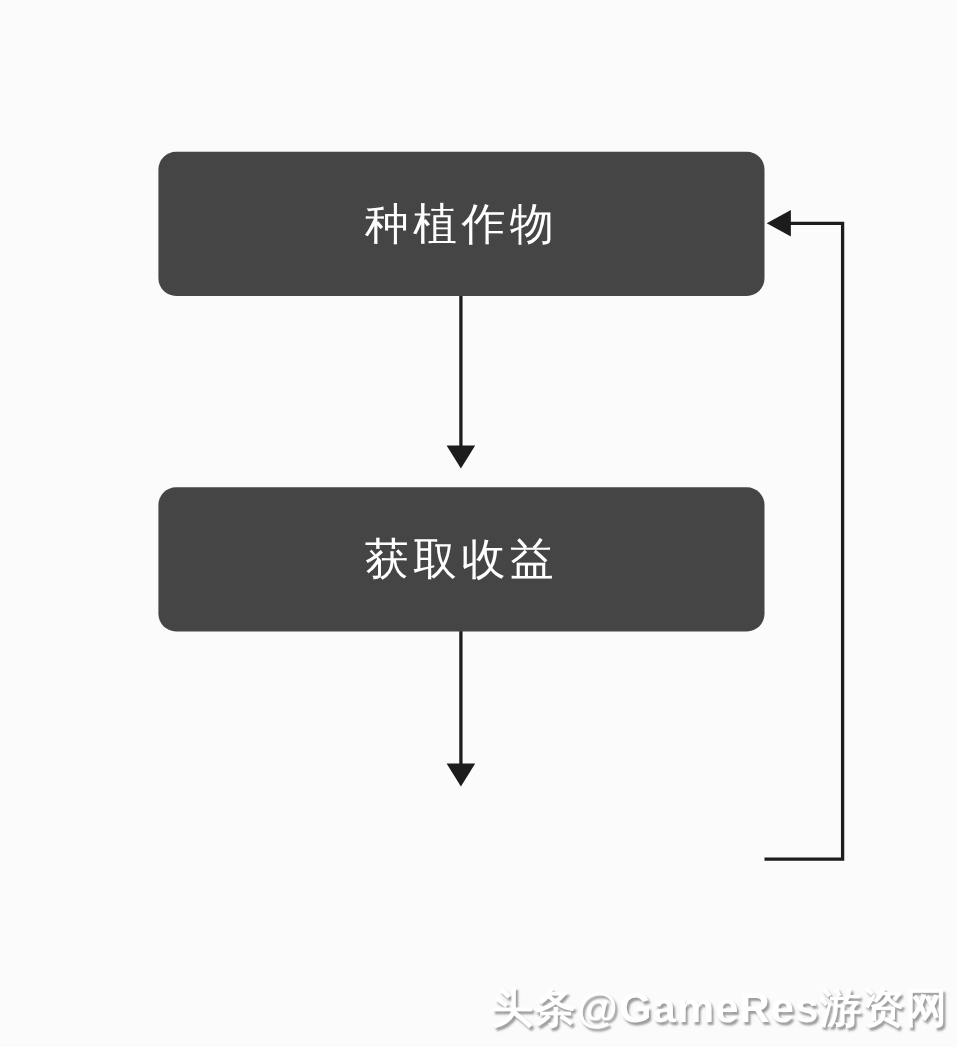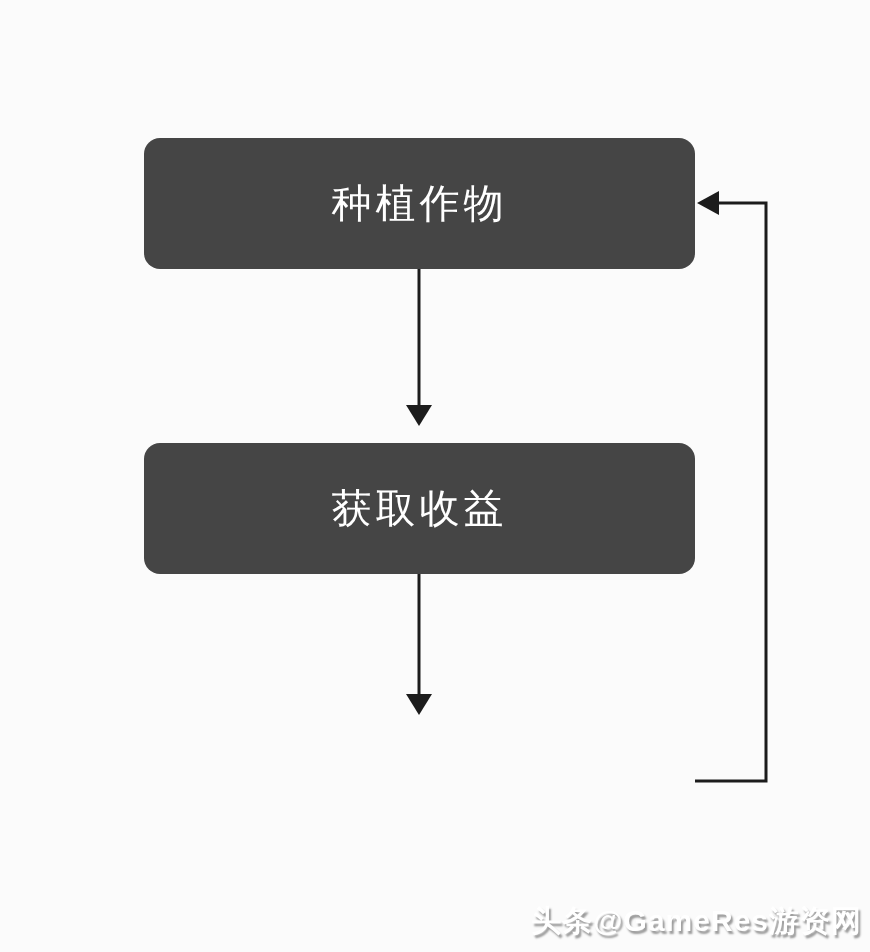--- a/index.html
+++ b/index.html
@@ -47,21 +47,21 @@
     left: 0;
     top: 0;
     width: 870px;
     height: 952px;
     pointer-events: none;
   }
   .watermark {
     position: absolute;
     right: 8px;
     bottom: 10px;
-    font-size: 30px;
+    font-size: 38px;
     font-weight: 700;
     color: #ffffff;
     text-shadow: 2px 3px 2px #9b9b9b;
     letter-spacing: 1px;
     white-space: nowrap;
   }
 </style>
 </head>
 <body>
 

